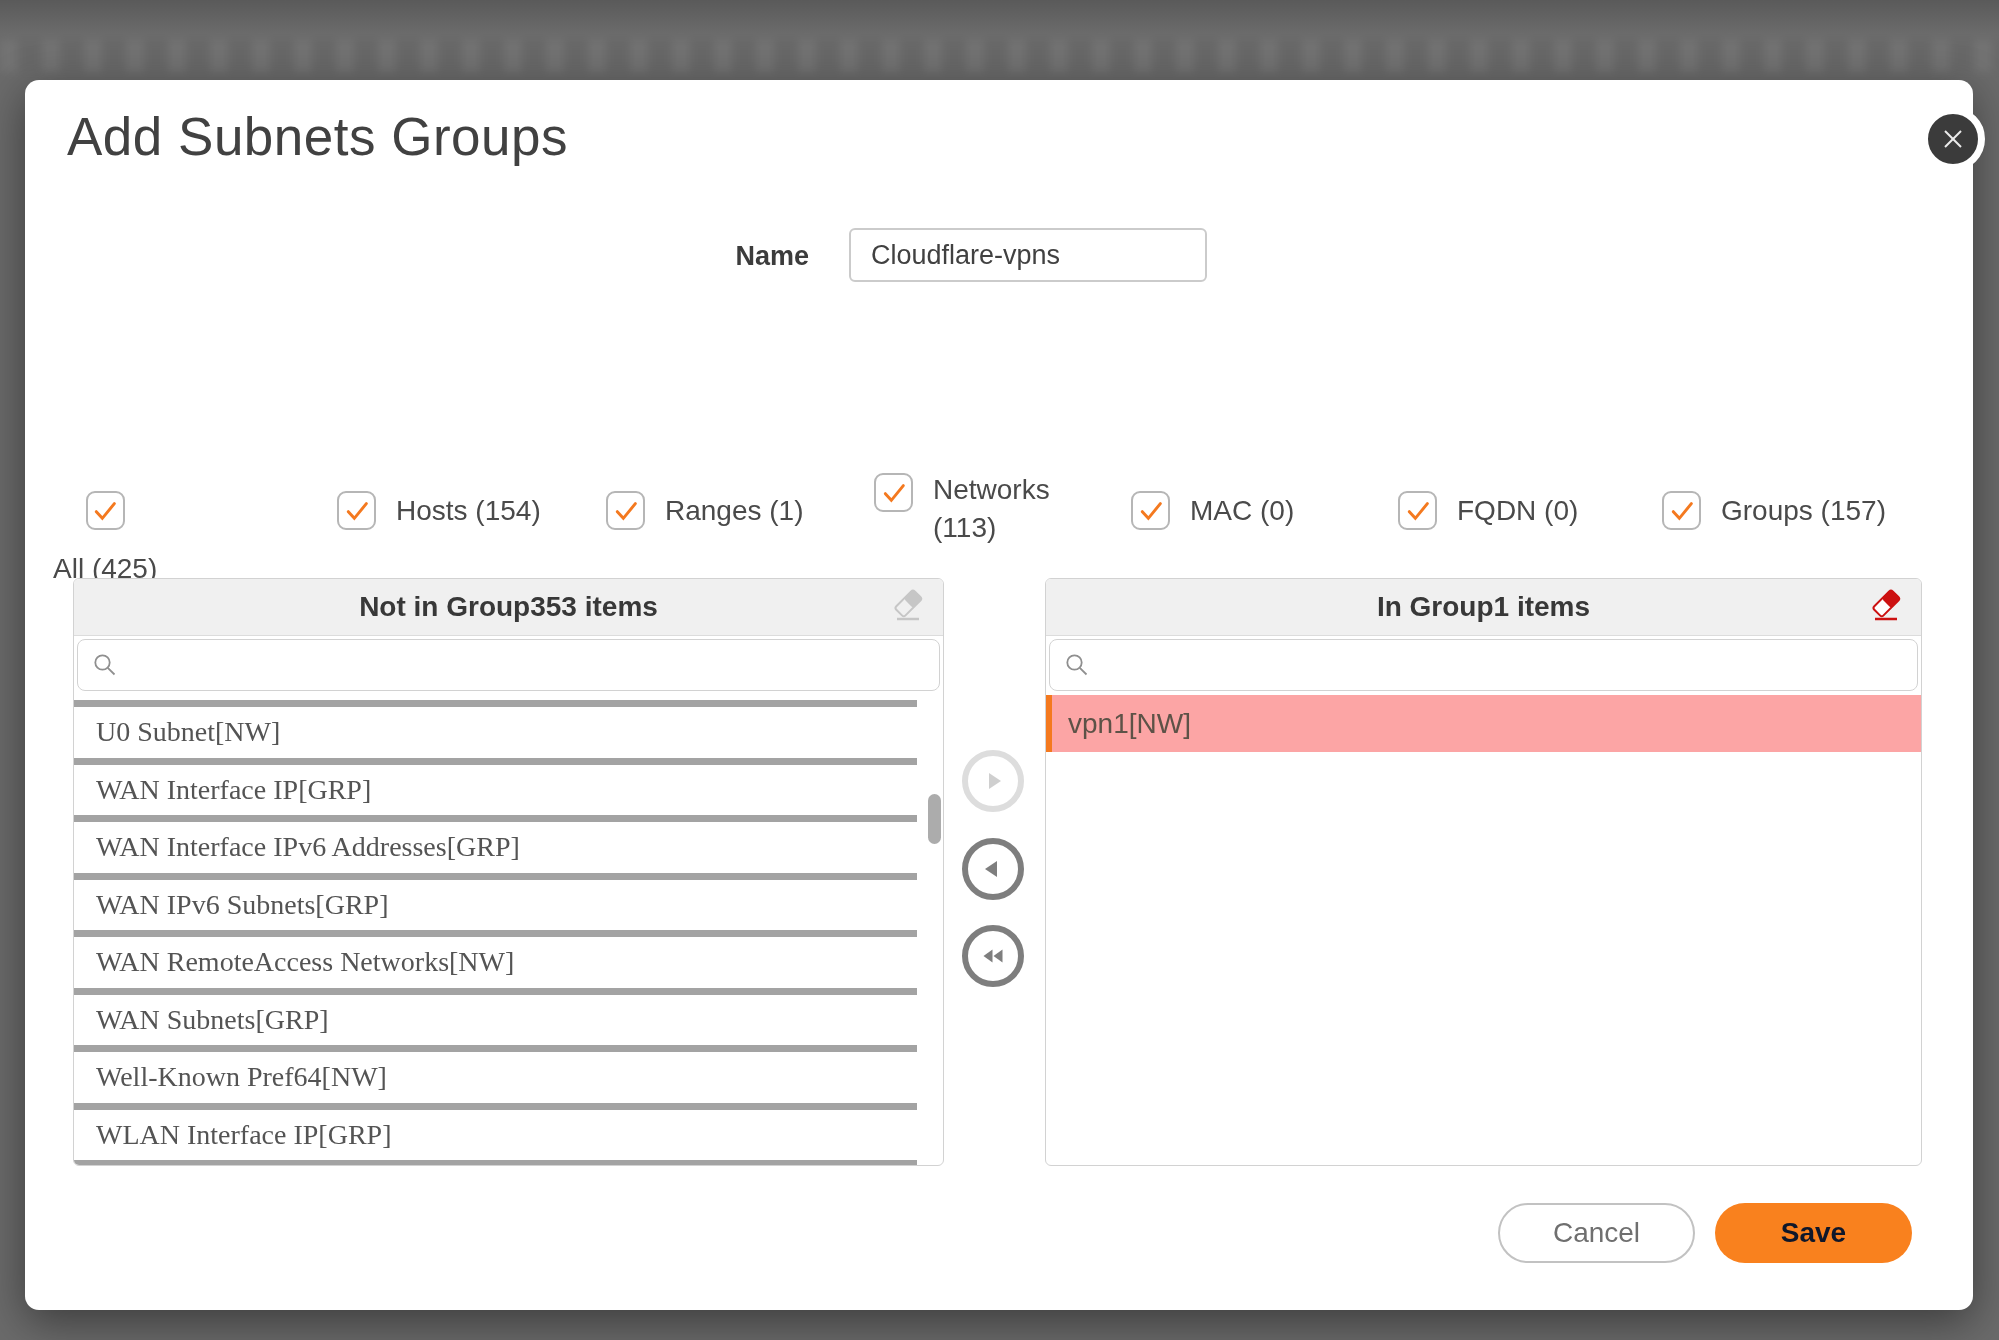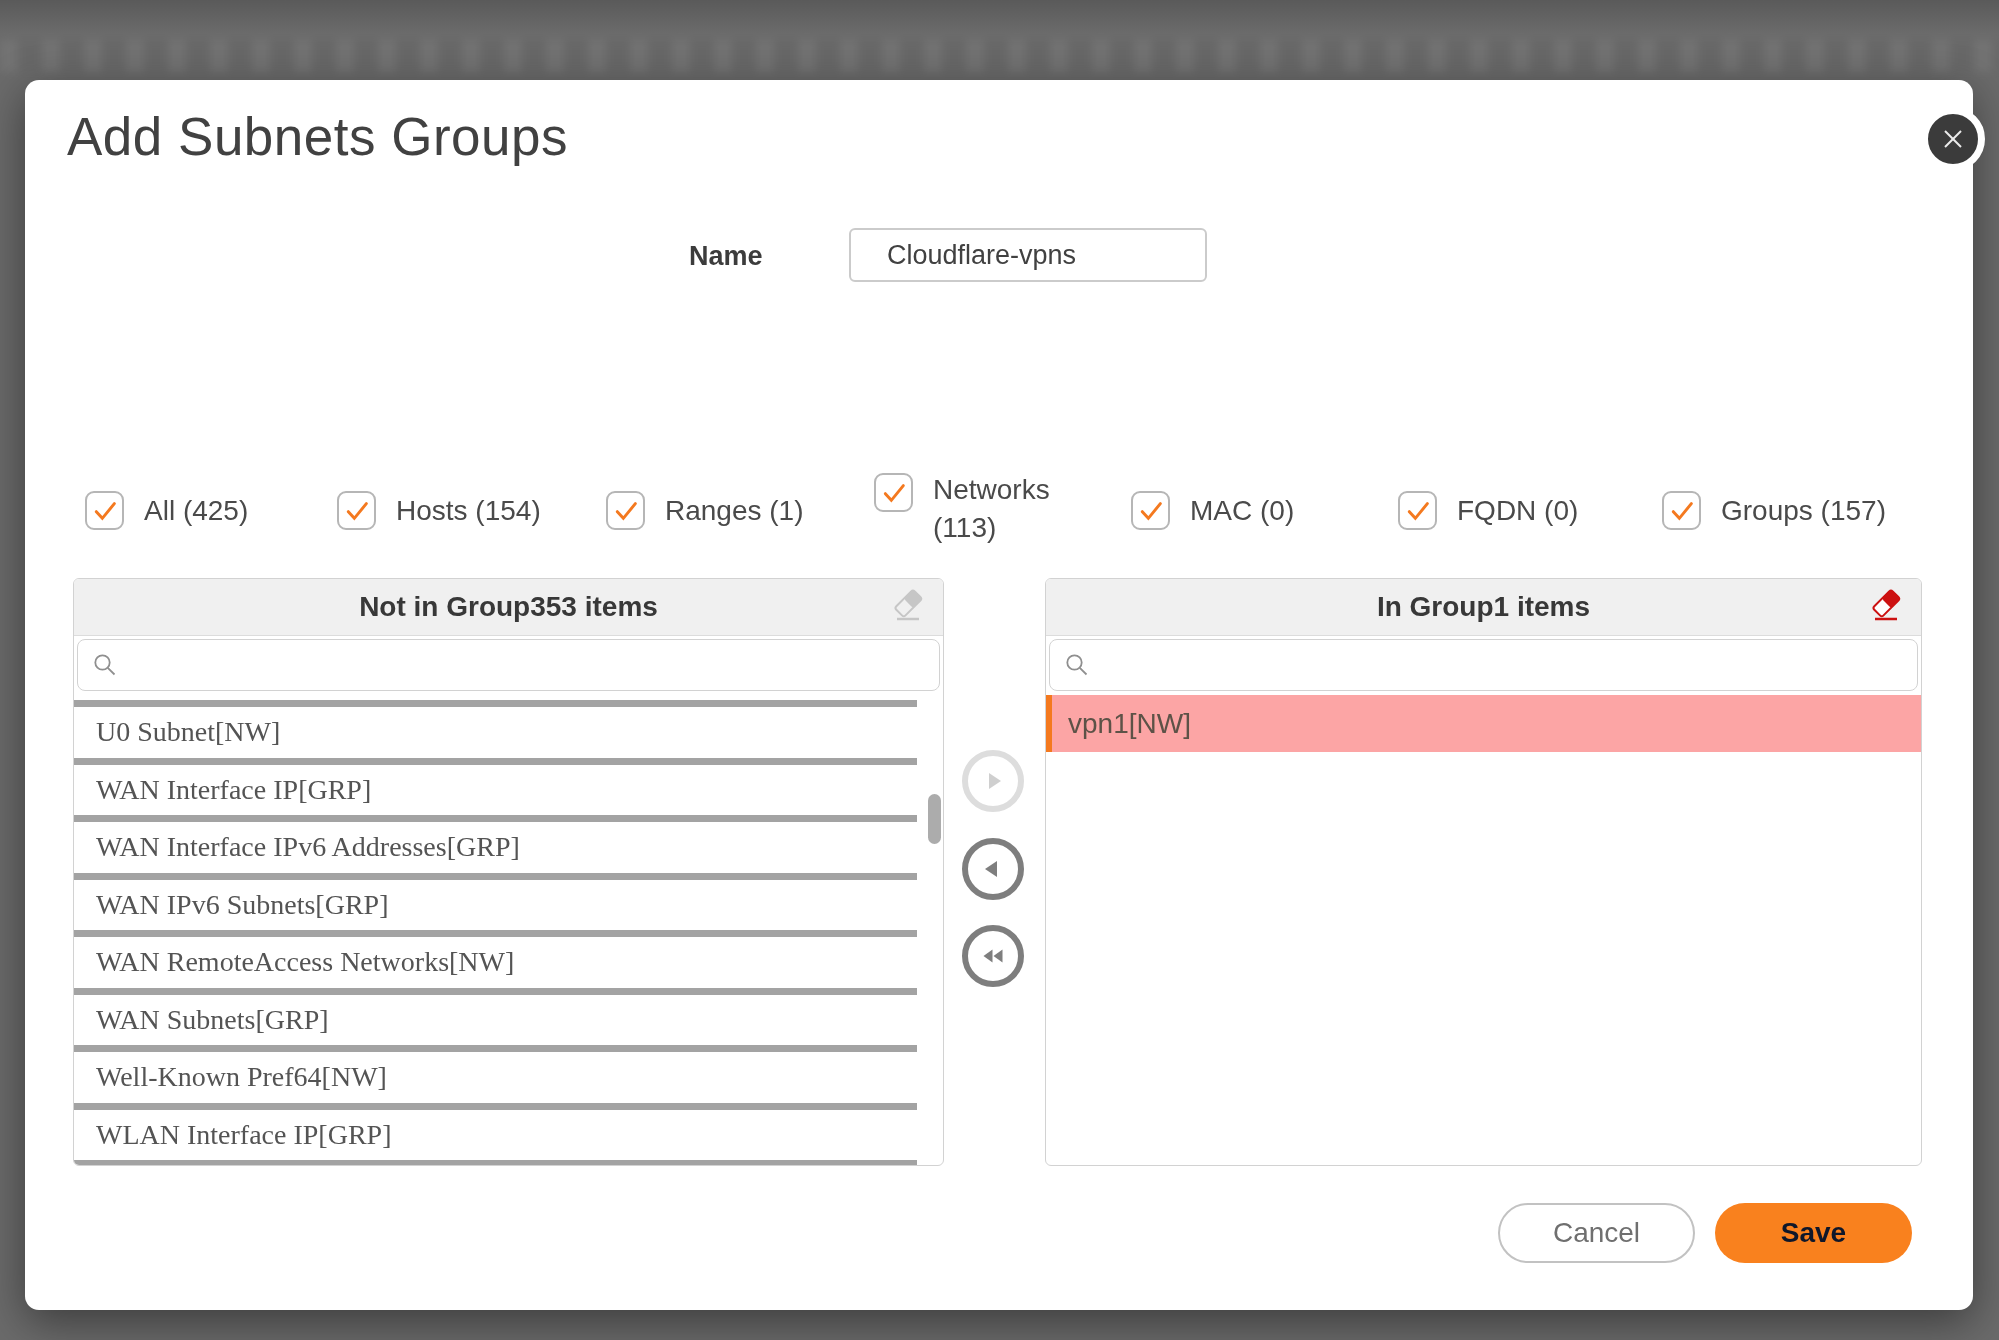--- a/index.html
+++ b/index.html
@@ -14,23 +14,23 @@
       background:#fff; border-radius:14px; box-shadow:0 12px 45px rgba(0,0,0,.45); }
 
   .dialog-title { position:absolute; left:42px; top:26px; font-size:53px; font-weight:400;
       color:#414141; letter-spacing:.5px; }
 
   .close-btn { position:absolute; left:1896px; top:27px; width:64px; height:64px;
       border-radius:50%; background:#3B3B3B; border:7px solid #ffffff; cursor:pointer;
       display:flex; align-items:center; justify-content:center; padding:0; }
 
   .name-label { position:absolute; left:664px; top:148px; width:120px; height:56px;
-      line-height:56px; font-size:27px; font-weight:bold; color:#3C3C3C; }
+      line-height:56px; text-align:right; font-size:27px; font-weight:bold; color:#3C3C3C; }
   .name-input { position:absolute; left:824px; top:148px; width:358px; height:54px;
-      border:2px solid #CBCBCB; border-radius:6px; padding:0 36px; font-size:27px;
+      border:2px solid #CBCBCB; border-radius:6px; padding:0 20px; font-size:27px;
       color:#414141; font-family:inherit; background:#fff; outline:none; }
 
   .section-head { position:absolute; left:42px; top:258px; display:flex; align-items:center; }
   .accent-bar { width:7px; height:57px; background:#F4801F; }
   .section-text { margin-left:37px; font-size:26px; letter-spacing:2px; color:#585858; }
 
   .filter { position:absolute; display:flex; align-items:center; gap:20px; cursor:pointer; }
   .filter.wrap { align-items:flex-start; }
   .cb { width:39px; height:39px; flex:0 0 39px; border:2px solid #B6B6B6; border-radius:9px;
       background:#fff; display:flex; align-items:center; justify-content:center; }
@@ -90,21 +90,21 @@
       <svg width="26" height="26" viewBox="0 0 26 26">
         <line x1="5" y1="5" x2="21" y2="21" stroke="#ECECEC" stroke-width="2"></line>
         <line x1="21" y1="5" x2="5" y2="21" stroke="#ECECEC" stroke-width="2"></line>
       </svg>
     </button>
 
     <label class="name-label">Name</label>
     <input class="name-input" value="Cloudflare-vpns" style="">
 
 
-    <div class="filter" style="left:60px; top:411px;">
+    <div class="filter" style="left:28px; top:411px;flex-direction:column;">
       <span class="cb">
         <svg width="32" height="32" viewBox="0 0 24 24">
             <path d="M5.5 12.5 L10 17.5 L19 6.5" fill="none" stroke="#F4791F" stroke-width="2.2" stroke-linecap="round"></path>
           </svg>
       </span>
       <span class="filter-label">All (425)</span>
     </div>
     <div class="filter" style="left:312px; top:411px;">
       <span class="cb">
         <svg width="32" height="32" viewBox="0 0 24 24">

